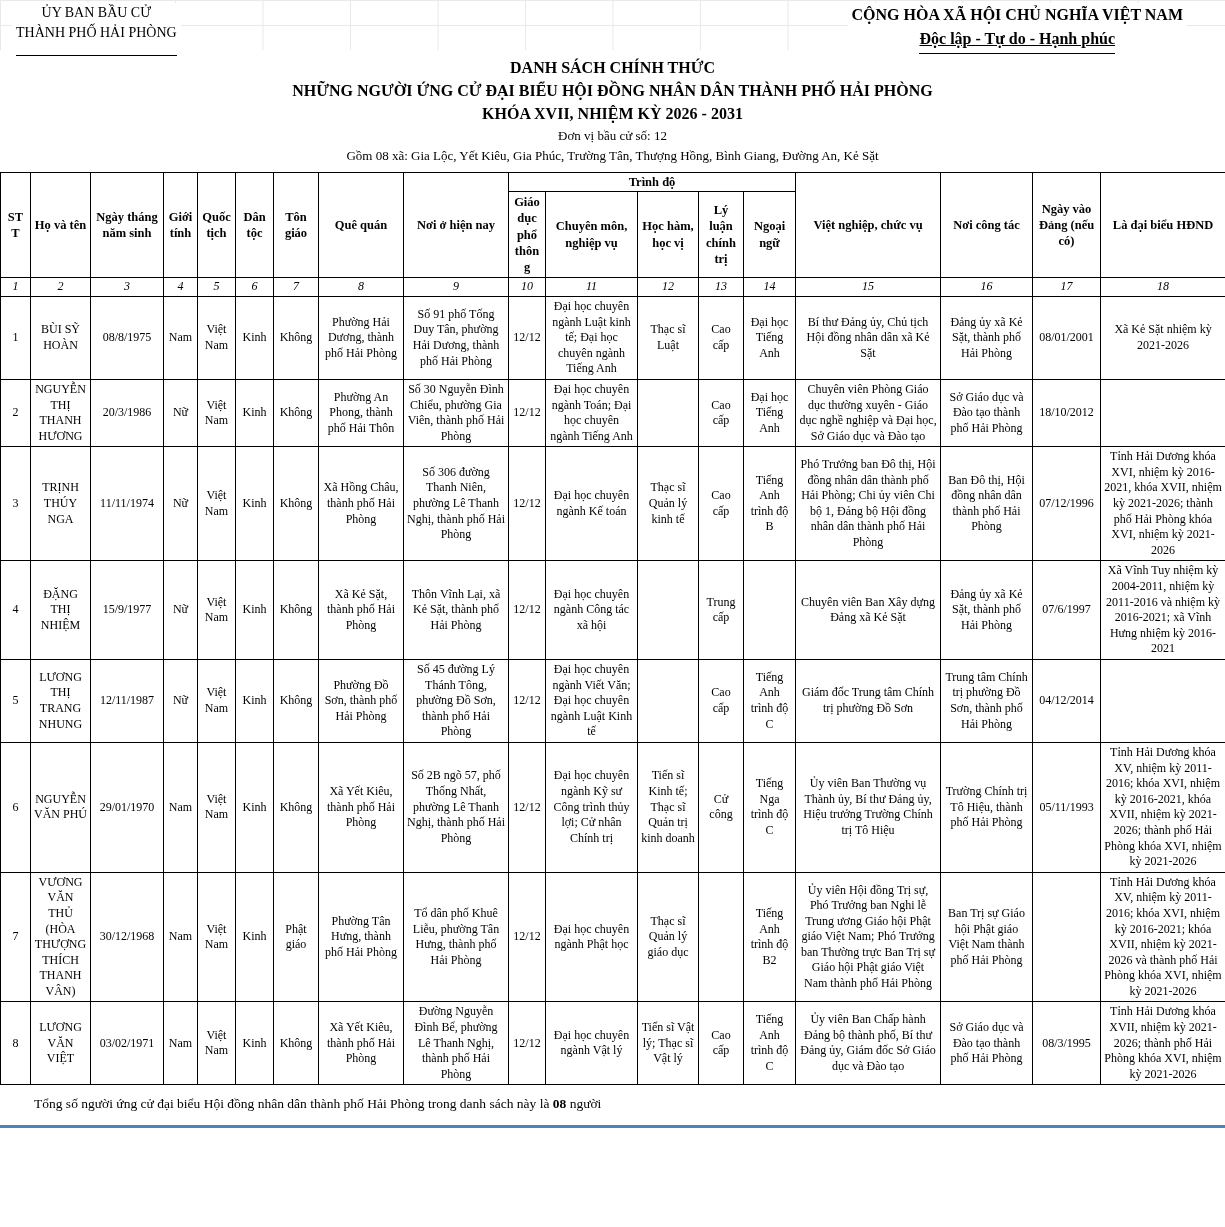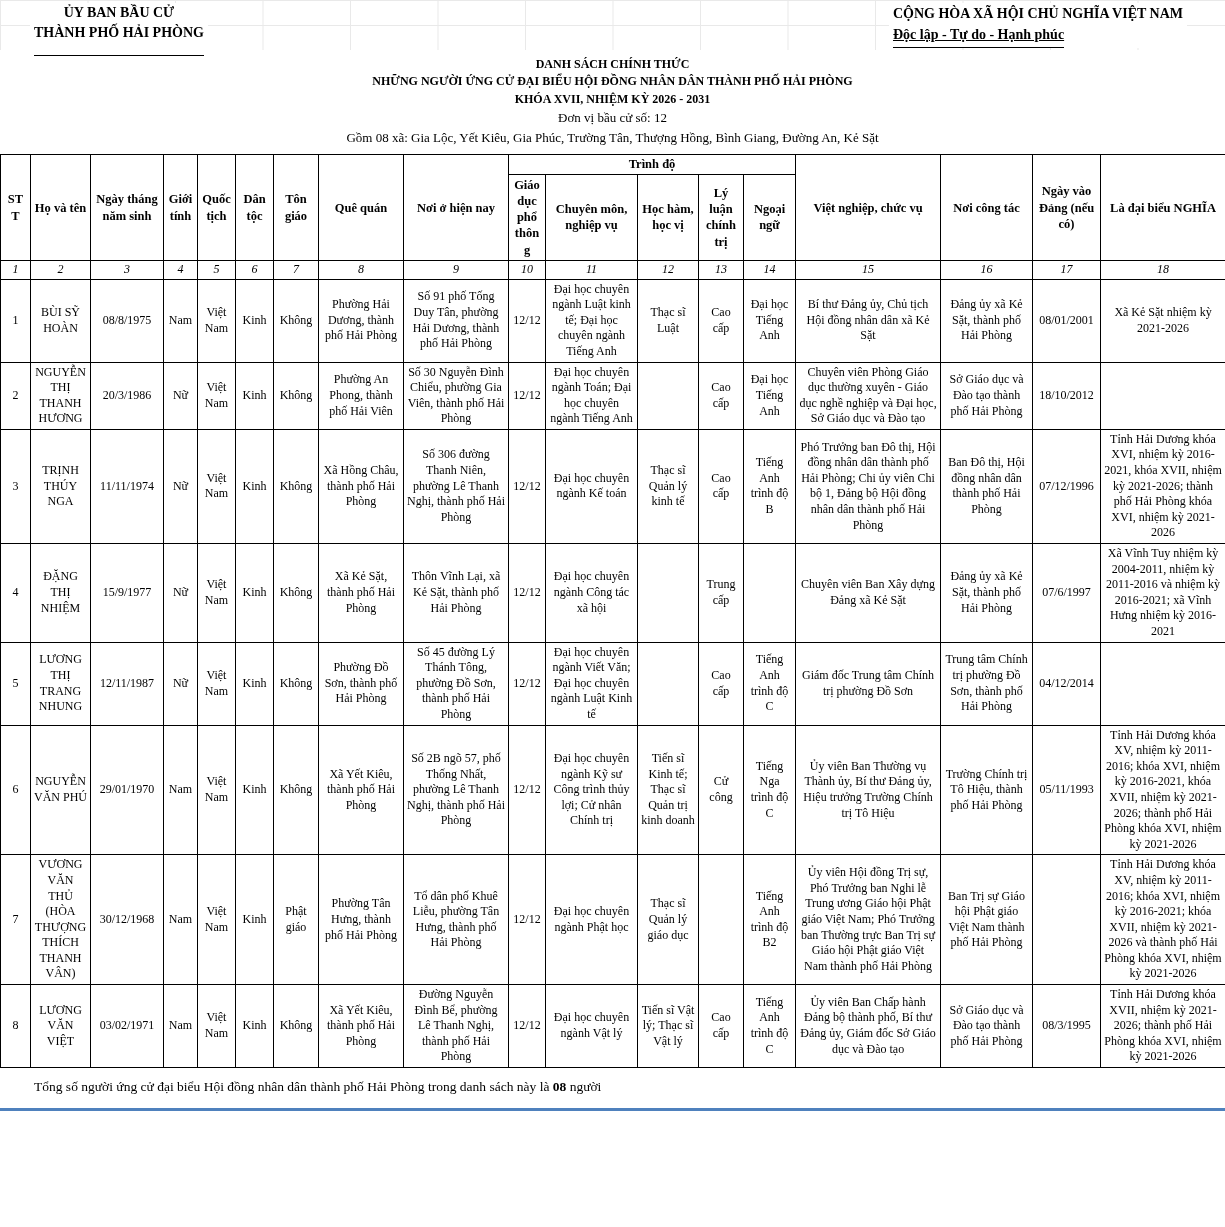--- a/index.html
+++ b/index.html
@@ -12,34 +12,34 @@
   
   .letterhead {
     position: relative;
     height: 50px;
     background-image:
       linear-gradient(to right, #e9e9e9 1px, transparent 1px),
       linear-gradient(to bottom, #e9e9e9 1px, transparent 1px);
     background-size: 87.5px 25px;
   }
   .org-block {
-    position: absolute; left: 30px; top: 3px;
-    text-align: center; font-weight: bold; font-size: 14px; line-height: 1.45;
+    position: absolute; left: 12px; top: 3px;
+    text-align: center; font-weight: normal; font-size: 14px; line-height: 1.45;
     background: #fff; padding: 0 4px;
   }
   .org-underline { display: inline-block; border-bottom: 1.5px solid #000; padding-bottom: 11px; }
   .motto-block {
     position: absolute; right: 38px; top: 3px;
-    text-align: left; font-weight: bold; font-size: 14px; line-height: 1.5;
+    text-align: center; font-weight: bold; font-size: 16px; line-height: 1.5;
     background: #fff; padding: 0 4px;
   }
   .motto-underline { display: inline-block; border-bottom: 1.5px solid #000; padding-bottom: 2px; text-decoration: underline; }
   
   .title-block { text-align: center; margin-top: 6px; }
-  .title-line  { font-weight: bold; font-size: 12px; line-height: 1.45; }
+  .title-line  { font-weight: bold; font-size: 16px; line-height: 1.45; }
   .subtitle-line { font-size: 13px; line-height: 1.55; }
   
   table {
     border-collapse: collapse;
     table-layout: fixed;
     width: 1225px;
     margin-top: 6px;
   }
   th, td {
     border: 1px solid #000;
@@ -110,21 +110,21 @@
       <th rowspan="2">Giới tính</th>
       <th rowspan="2">Quốc tịch</th>
       <th rowspan="2">Dân tộc</th>
       <th rowspan="2">Tôn giáo</th>
       <th rowspan="2">Quê quán</th>
       <th rowspan="2">Nơi ở hiện nay</th>
       <th colspan="5" class="group-th">Trình độ</th>
       <th rowspan="2">Việt nghiệp, chức vụ</th>
       <th rowspan="2">Nơi công tác</th>
       <th rowspan="2">Ngày vào Đảng (nếu có)</th>
-      <th rowspan="2">Là đại biểu NGHĨA</th>
+      <th rowspan="2">Là đại biểu HĐND</th>
     </tr>
     <tr>
       <th>Giáo dục phổ thông</th>
       <th>Chuyên môn, nghiệp vụ</th>
       <th>Học hàm, học vị</th>
       <th>Lý luận chính trị</th>
       <th>Ngoại ngữ</th>
     </tr>
     <tr class="index-row">
         <td>1</td>
@@ -169,21 +169,21 @@
         <td>Xã Kẻ Sặt nhiệm kỳ 2021-2026</td>
       </tr>
       <tr>
         <td>2</td>
         <td>NGUYỄN THỊ THANH HƯƠNG</td>
         <td>20/3/1986</td>
         <td>Nữ</td>
         <td>Việt Nam</td>
         <td>Kinh</td>
         <td>Không</td>
-        <td>Phường An Phong, thành phố Hải Viên</td>
+        <td>Phường An Phong, thành phố Hải Thôn</td>
         <td>Số 30 Nguyễn Đình Chiểu, phường Gia Viên, thành phố Hải Phòng</td>
         <td>12/12</td>
         <td>Đại học chuyên ngành Toán; Đại học chuyên ngành Tiếng Anh</td>
         <td></td>
         <td>Cao cấp</td>
         <td>Đại học Tiếng Anh</td>
         <td>Chuyên viên Phòng Giáo dục thường xuyên - Giáo dục nghề nghiệp và Đại học, Sở Giáo dục và Đào tạo</td>
         <td>Sở Giáo dục và Đào tạo thành phố Hải Phòng</td>
         <td>18/10/2012</td>
         <td></td>

